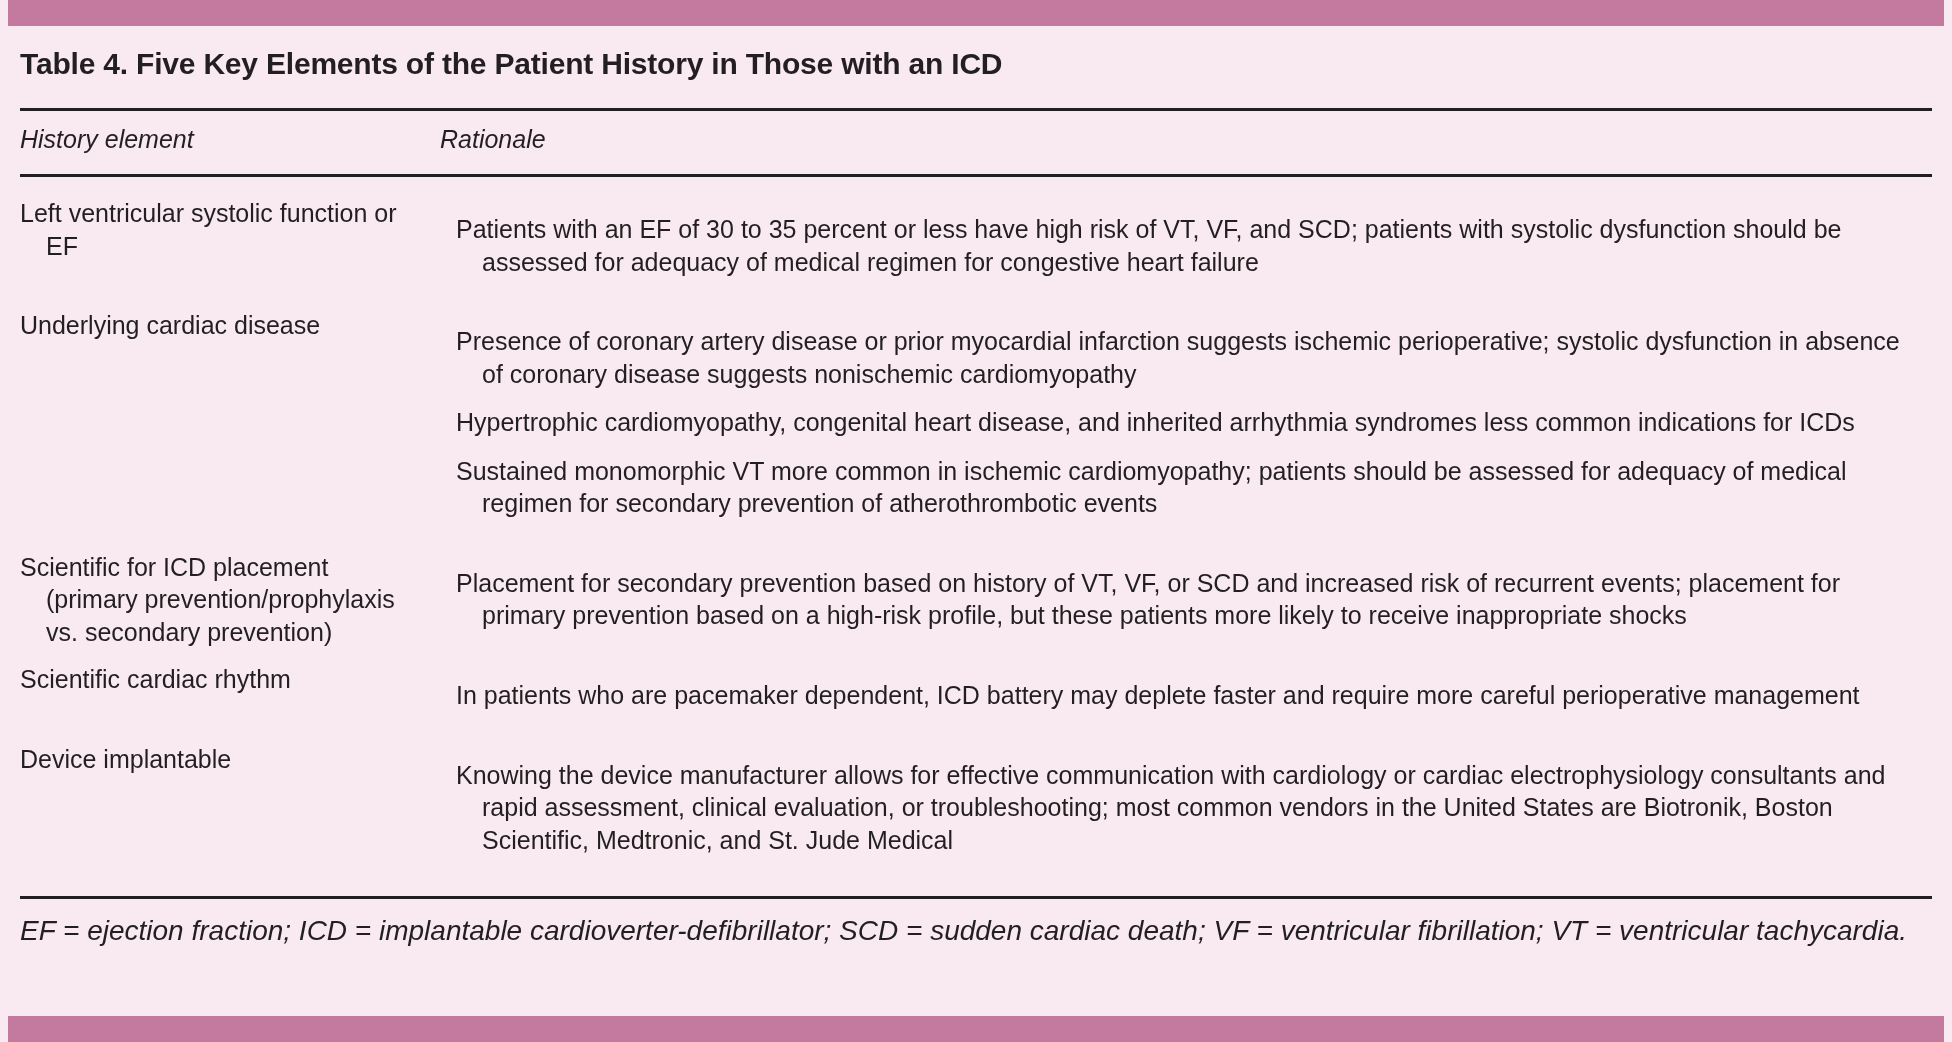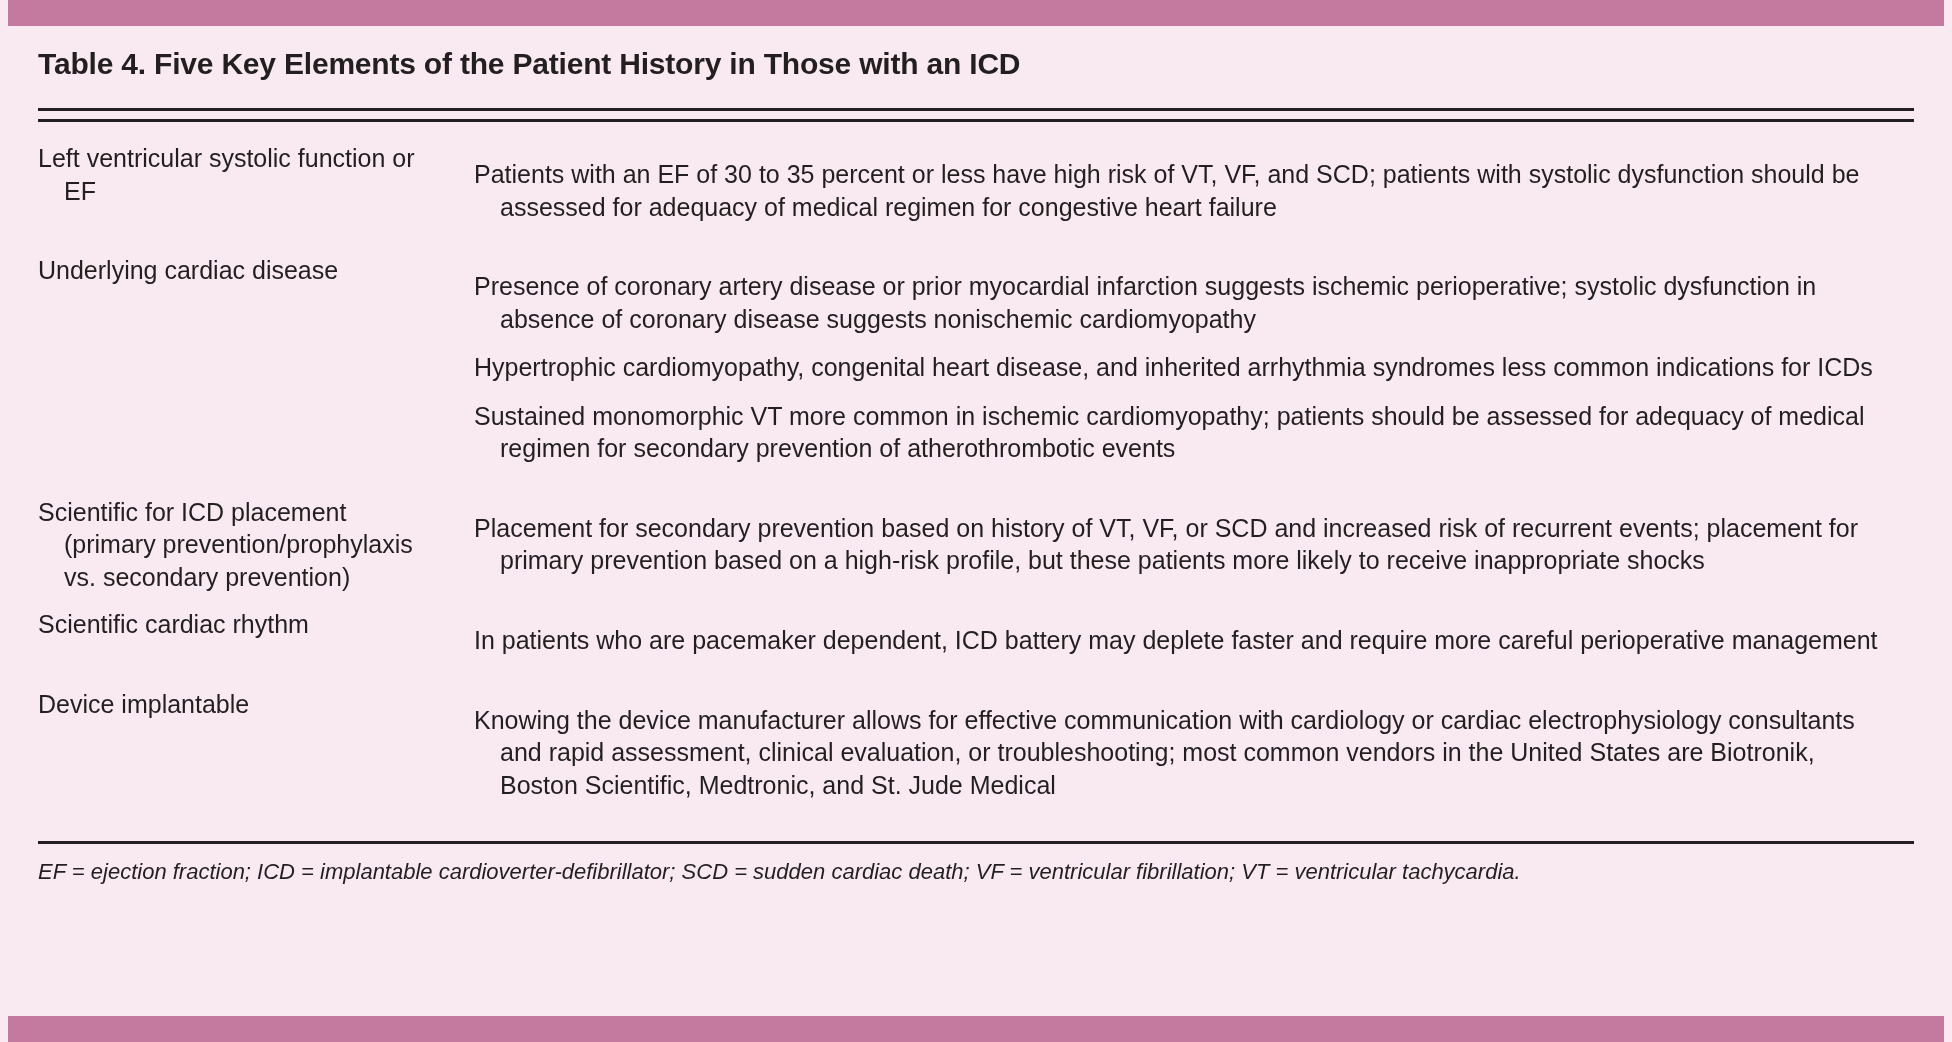--- a/index.html
+++ b/index.html
@@ -40,21 +40,21 @@
     top: 0;
     bottom: 0;
     width: 8px;
     background: #f8eaf0;
   }
   .side-rail-left { left: 0; }
   .side-rail-right { right: 0; }
 
   .inner {
     flex: 1 1 auto;
-    padding: 0 38px;
+    padding: 0 20px;
     box-sizing: border-box;
     display: flex;
     flex-direction: column;
   }
 
   #table-title {
     font-size: 30px;
     font-weight: bold;
     color: #231f20;
     letter-spacing: -0.2px;
@@ -121,21 +121,21 @@
   }
   .para + .para {
     margin-top: 15px;
   }
   .col-left .cell-text {
     padding-right: 16px;
   }
 
   #footnote {
     font-style: italic;
-    font-size: 22px;
+    font-size: 28px;
     color: #231f20;
     margin-top: 14px;
     line-height: 1.25;
     white-space: nowrap;
   }
 </style>
 </head>
 <body>
 
 <div id="table-card">
@@ -143,20 +143,32 @@
   <div class="band band-top"></div>
   <div class="side-rail-left"></div>
   <div class="side-rail-right"></div>
 
   <div class="inner">
 
     <div id="table-title">Table 4. Five Key Elements of the Patient History in Those with an ICD</div>
 
     <div class="rule-heavy"></div>
 
+    <table class="data">
+      <colgroup>
+        <col class="c1">
+        <col class="c2">
+      </colgroup>
+      <thead>
+        <tr>
+          <th>History element</th>
+          <th>Rationale</th>
+        </tr>
+      </thead>
+    </table>
 
     <div class="rule-mid"></div>
 
     <table class="data">
       <colgroup>
         <col class="c1">
         <col class="c2">
       </colgroup>
       <tbody id="rows-body">
           <tr class="row first">

